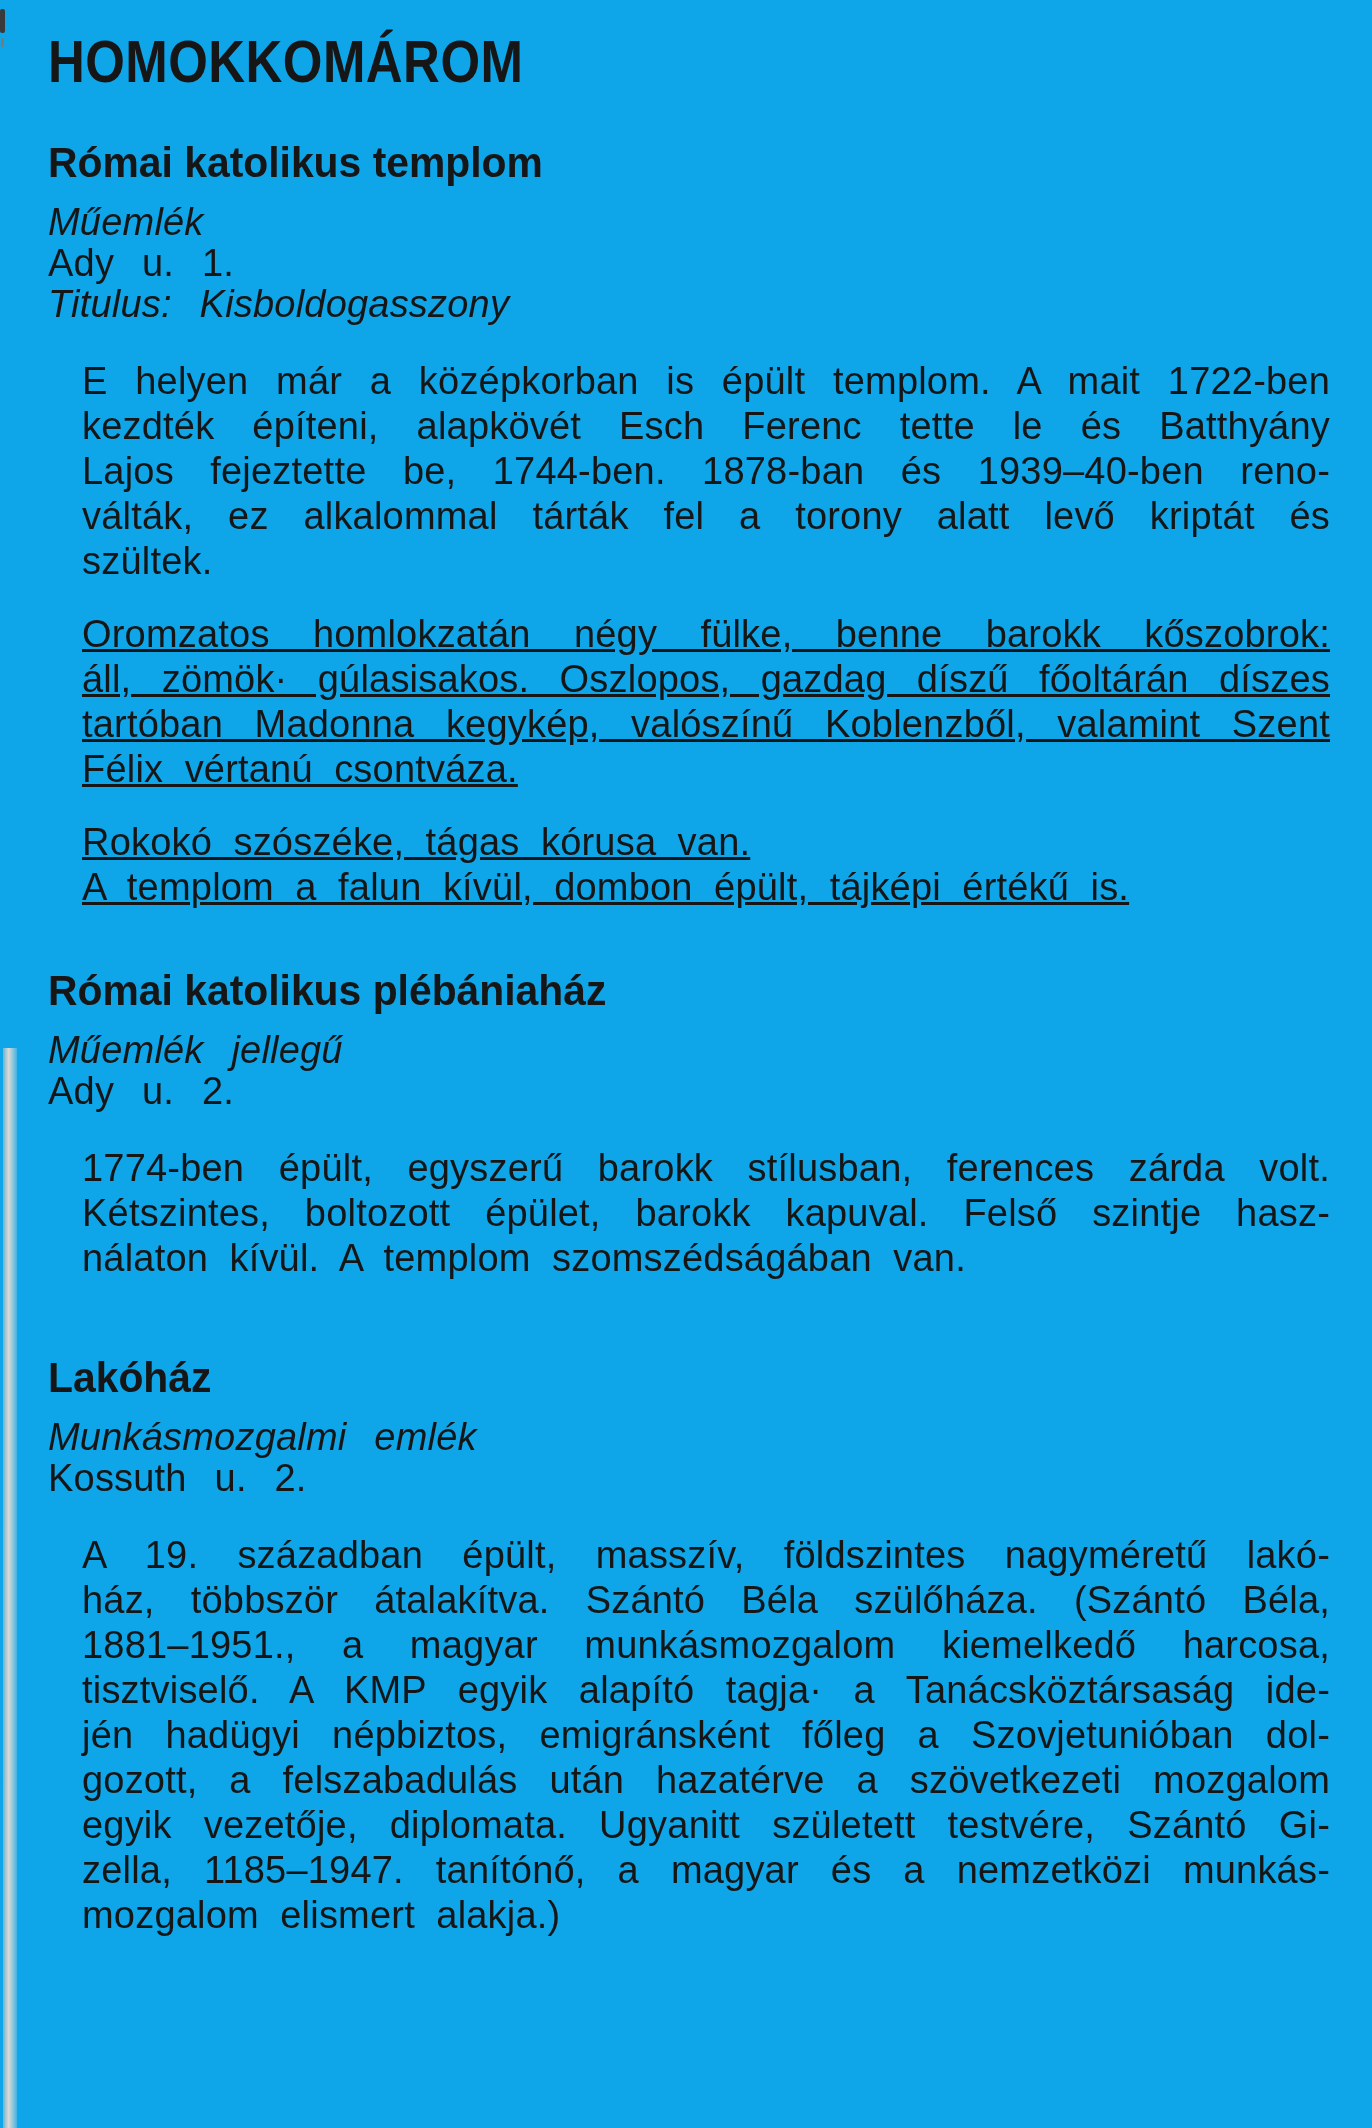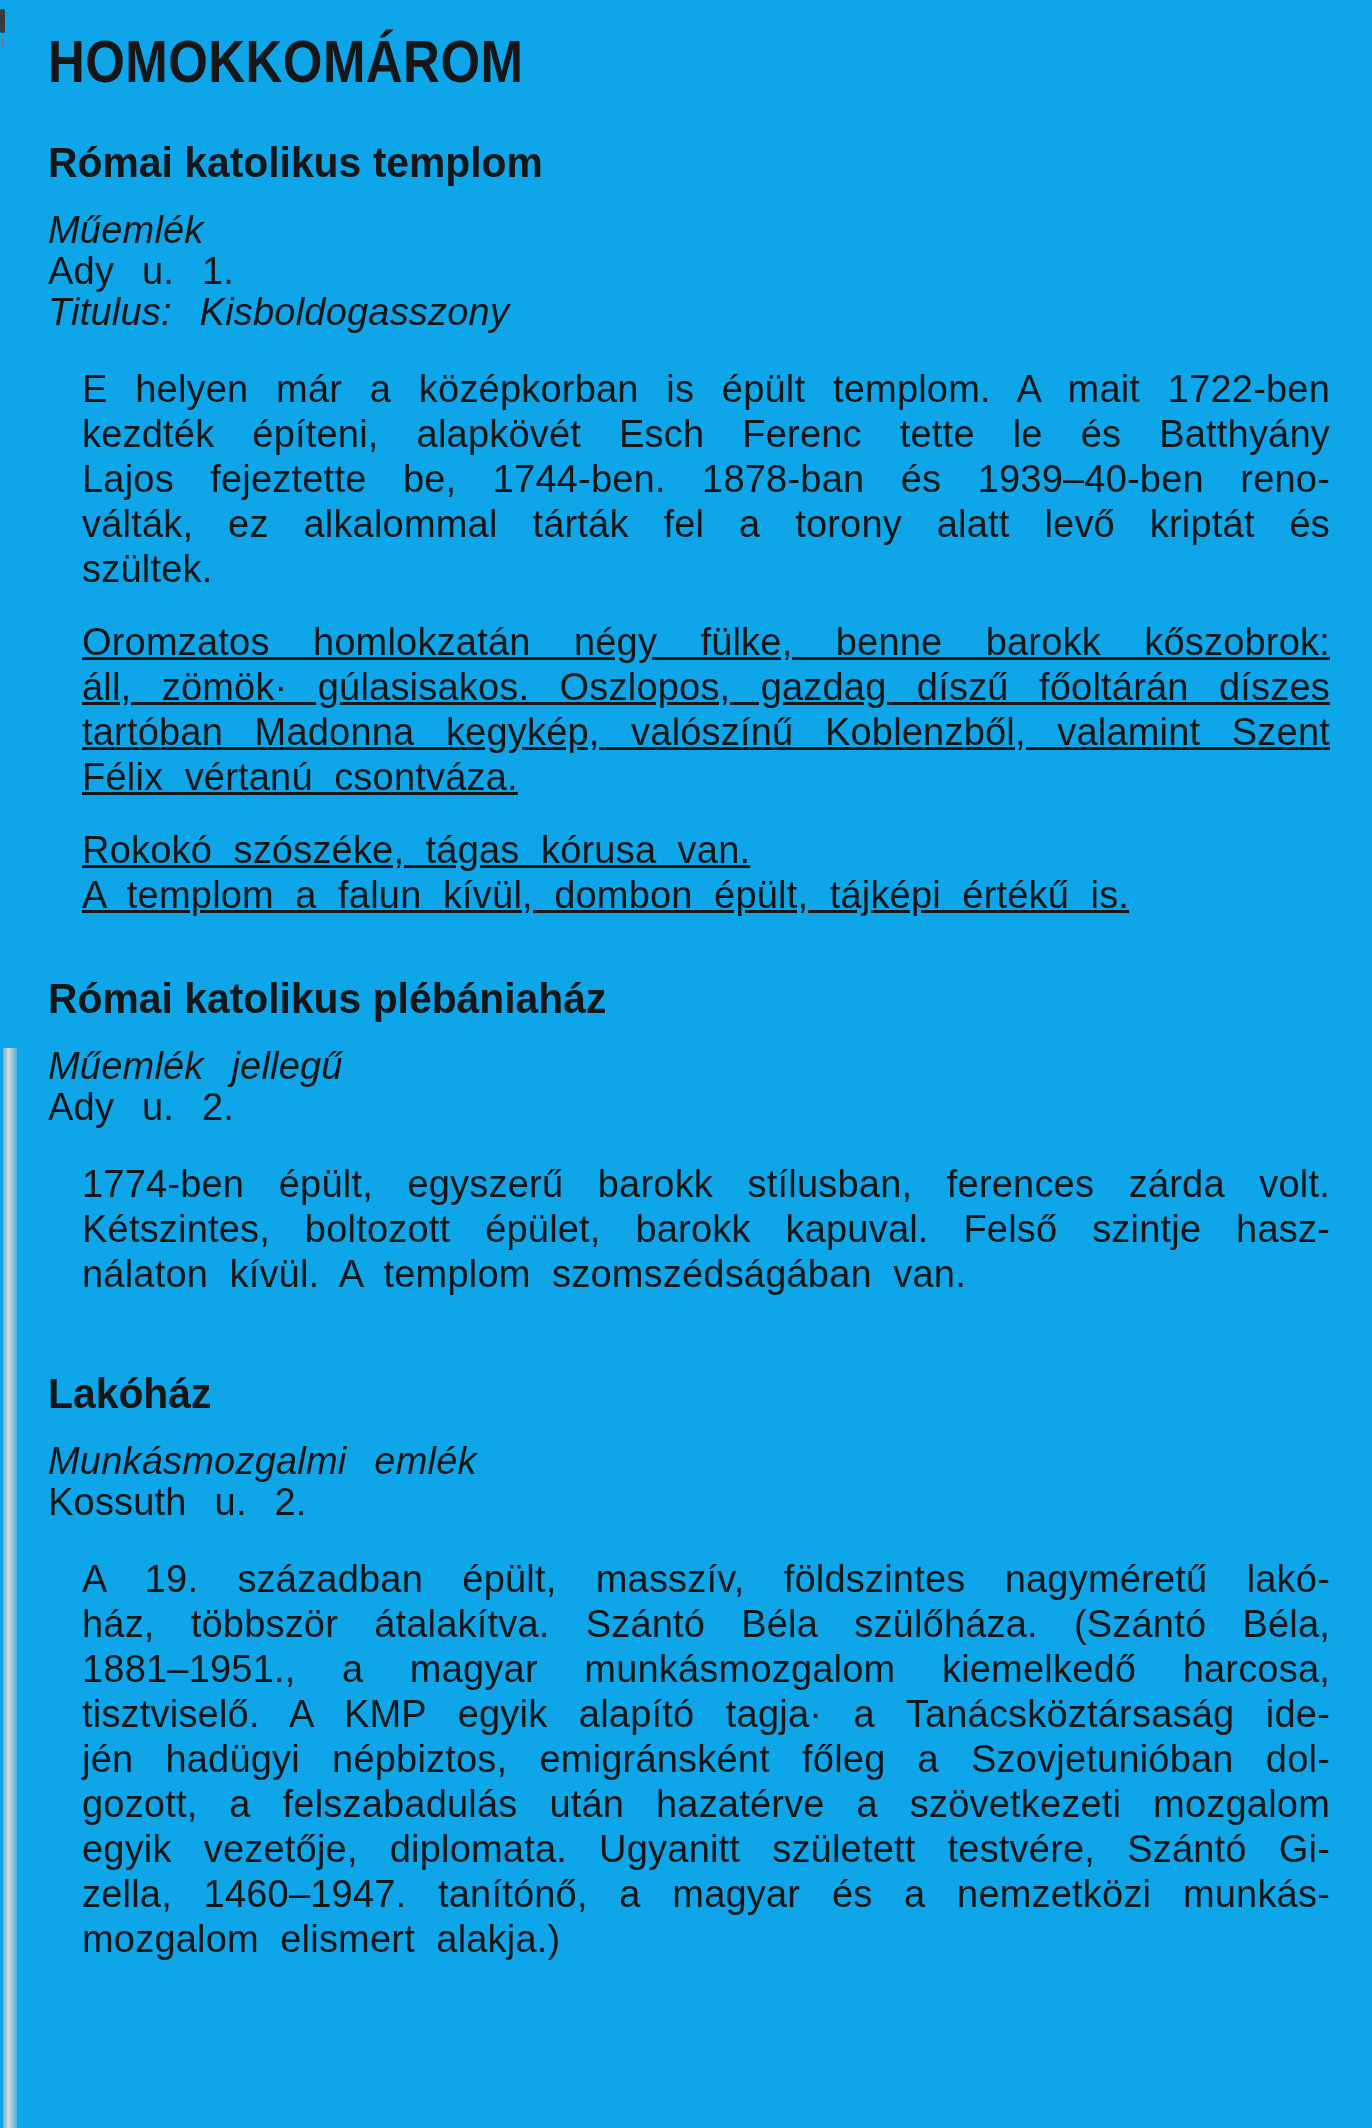--- a/index.html
+++ b/index.html
@@ -35,21 +35,21 @@
     font-size: 43px;
     line-height: 48px;
     font-weight: bold;
     white-space: nowrap;
     transform: scaleX(0.95);
     transform-origin: left center;
   }
   .sec-1 .sec-heading { margin-top: 44px; }
   .sec-2 .sec-heading { margin-top: 56px; }
   .sec-3 .sec-heading { margin-top: 72px; }
-  .meta { margin-top: 24px; }
+  .meta { margin-top: 16px; }
   .meta-line {
     font-size: 38px;
     line-height: 41px;
     word-spacing: 0.45em;
     letter-spacing: 0.2px;
   }
   .italic { font-style: italic; }
   .para {
     margin-top: 34px;
     font-size: 38px;
@@ -144,19 +144,19 @@
             <div class="meta-line">Kossuth u. 2.</div>
           </div>
           <div class="para">
             <div class="tline just">A 19. században épült, masszív, földszintes nagyméretű lakó-</div>
             <div class="tline just">ház, többször átalakítva. Szántó Béla szülőháza. (Szántó Béla,</div>
             <div class="tline just">1881–1951., a magyar munkásmozgalom kiemelkedő harcosa,</div>
             <div class="tline just">tisztviselő. A KMP egyik alapító tagja· a Tanácsköztársaság ide-</div>
             <div class="tline just">jén hadügyi népbiztos, emigránsként főleg a Szovjetunióban dol-</div>
             <div class="tline just">gozott, a felszabadulás után hazatérve a szövetkezeti mozgalom</div>
             <div class="tline just">egyik vezetője, diplomata. Ugyanitt született testvére, Szántó Gi-</div>
-            <div class="tline just">zella, 1460–1947. tanítónő, a magyar és a nemzetközi munkás-</div>
+            <div class="tline just">zella, 1185–1947. tanítónő, a magyar és a nemzetközi munkás-</div>
             <div class="tline">mozgalom elismert alakja.)</div>
           </div>
         </section>
       </div>
   </div>
 </div>
 
 </body></html>

